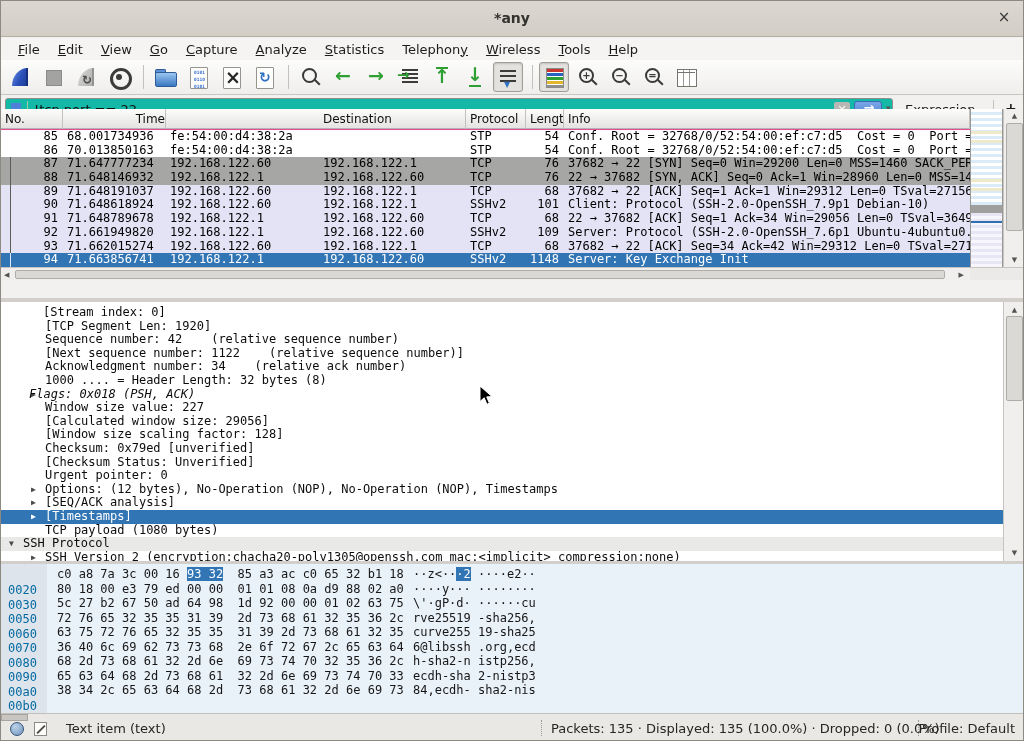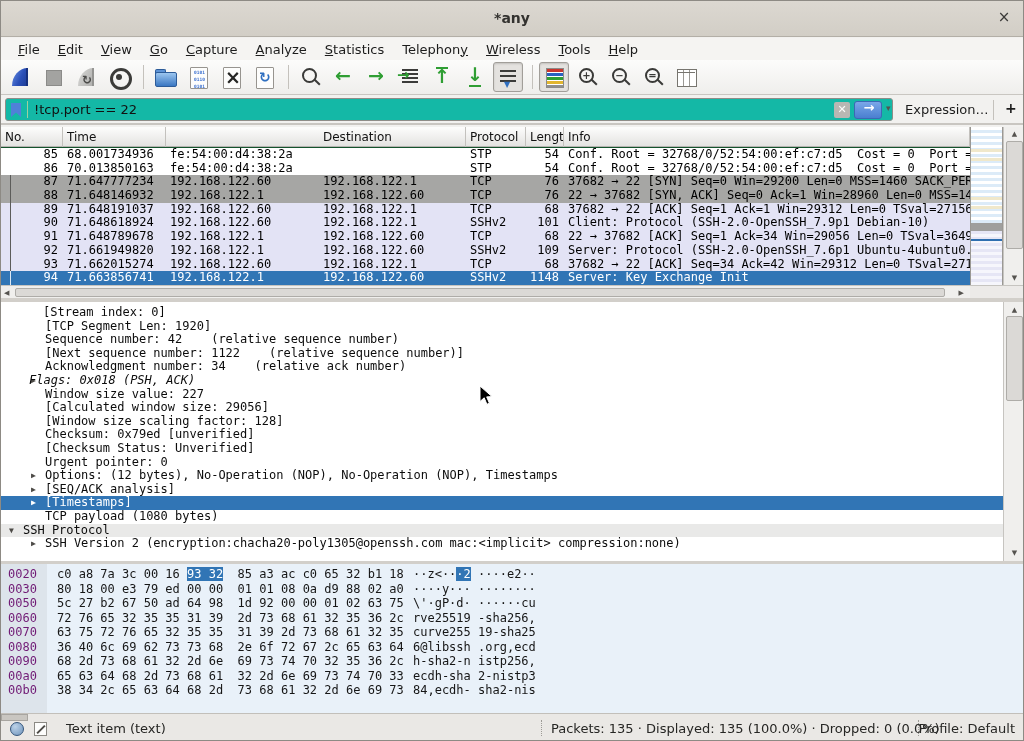--- a/index.html
+++ b/index.html
@@ -84,21 +84,21 @@
   .fi-clear{position:absolute;left:828px;top:3px;width:16px;height:16px;background:#b9b7b3;border-radius:2px;
     color:#fdfdfc;font-size:11px;font-weight:bold;text-align:center;line-height:16px;}
   .fi-apply{position:absolute;left:848px;top:2px;width:28px;height:18px;background:linear-gradient(#7aa7e8,#4a7fd0);
     border:1px solid #3c69b4;border-radius:3px;}
   .fi-apply-arrow{position:absolute;left:0;top:-2px;width:28px;text-align:center;color:#fff;font-weight:bold;font-size:13px;}
   .fi-caret{position:absolute;left:880px;top:4px;font-size:9px;color:#55534f;}
   .expr{position:absolute;left:904px;top:7px;font-size:13px;color:#1c1c1c;}
   .fsep{position:absolute;left:992px;top:5px;width:1px;height:20px;background:#c4c1bc;}
   .fplus{position:absolute;left:1004px;top:5px;font-size:14px;font-weight:bold;color:#1c1c1c;}
   
-  .packet-list{position:absolute;left:0;top:126px;width:100%;height:171px;background:#14532d;overflow:hidden;}
+  .packet-list{position:absolute;left:0;top:108px;width:100%;height:171px;background:#ec4899;overflow:hidden;}
   .pl-header{position:absolute;left:0;top:0;width:1004px;height:20px;background:linear-gradient(#fdfdfc,#e4e3e1);
     border-bottom:1px solid #b5b3af;}
   .pl-h{position:absolute;top:0;height:20px;font-size:12px;color:#111;padding:3px 0 0 4px;
     border-right:1px solid #c3c1bd;overflow:hidden;white-space:nowrap;}
   .pl-rows{position:absolute;left:0;top:21px;width:969px;height:137px;
     font-family:"DejaVu Sans Mono",monospace;font-size:12px;}
   .pl-row{position:relative;height:13.7px;line-height:13.7px;white-space:pre;color:#000;}
   .pl-row.plain{background:#fff;}
   .pl-row.gray{background:#a6a6a4;}
   .pl-row.lav{background:#e3e3f5;}
@@ -141,21 +141,21 @@
   .dt-arrow{position:absolute;top:0;font-size:8px;color:#4c4a46;}
   .dt-line.selected .dt-arrow{color:#fff;}
   .dt-scroll{position:absolute;left:1002px;top:301px;width:22px;height:259px;background:#f0efed;border-left:1px solid #c6c4c0;}
   .dt-scroll .up{top:4px;} .dt-scroll .down{bottom:4px;}
   .dt-scroll .sb-thumb{top:14px;height:85px;}
   
   .hexpane{position:absolute;left:0;top:563px;width:100%;height:149px;background:#e9f1f9;overflow:hidden;
     font-family:"DejaVu Sans Mono",monospace;font-size:12px;padding-top:3px;}
   .hexpane::before{content:"";position:absolute;left:0;top:0;width:46px;height:100%;background:#dde4eb;}
   .hx-row{position:relative;height:14.5px;line-height:14.5px;white-space:pre;color:#161616;}
-  .hx-off{position:absolute;left:7px;color:#701a75;}
+  .hx-off{position:absolute;left:7px;color:#0369a1;margin-top:16px;}
   .hx-bytes{position:absolute;left:56px;}
   .hx-ascii{position:absolute;left:412px;}
   .hx-sel{background:#3175b5;color:#fff;}
   
   .statusbar{position:absolute;left:0;top:712px;width:100%;height:29px;background:#eae8e5;border-top:1px solid #c2bfba;
     font-size:13px;color:#262624;}
   .sb-grip{position:absolute;left:0;top:0;width:27px;height:7px;background:#c9c6c1;border:1px solid #a8a5a0;}
   .expert{position:absolute;left:9px;top:8px;width:14px;height:14px;border-radius:50%;
     background:radial-gradient(circle at 35% 30%,#bcd2e8,#6f94bc);border:1px solid #35567c;}
   .note{position:absolute;left:33px;top:8px;width:13px;height:14px;background:#fdfdfc;border:1px solid #8b8984;}
@@ -270,21 +270,21 @@
       <span class="fi-caret">▾</span>
     </div>
     <span class="expr">Expression…</span>
     <span class="fsep"></span>
     <span class="fplus">+</span>
   </div>
 
   <div class="packet-list">
     <div class="pl-header" id="plheader">
         <span class="pl-h" style="left: 0px; width: 62px;">No.</span>
-        <span class="pl-h" style="left: 62px; width: 103px;">Time</span>
+        <span class="pl-h" style="left: 62px; width: 103px; text-align: right;">Time</span>
         <span class="pl-h" style="left: 318px; width: 147px;">Destination</span>
         <span class="pl-h" style="left: 465px; width: 60px;">Protocol</span>
         <span class="pl-h" style="left: 525px; width: 38px;">Length</span>
         <span class="pl-h" style="left: 563px; width: 406px;">Info</span>
       </div>
     <div class="pl-rows" id="plrows">
         <div class="pl-row plain"><span class="pl-c ra" style="left: 0px; width: 57px;">85</span><span class="pl-c" style="left: 62px; width: 103px; padding-left: 4px;">68.001734936</span><span class="pl-c" style="left: 165px; width: 153px; padding-left: 4px;">fe:54:00:d4:38:2a</span><span class="pl-c" style="left: 318px; width: 147px; padding-left: 4px;"></span><span class="pl-c" style="left: 465px; width: 60px; padding-left: 4px;">STP</span><span class="pl-c ra" style="left: 525px; width: 33px;">54</span><span class="pl-c" style="left: 563px; width: 406px; padding-left: 4px;">Conf. Root = 32768/0/52:54:00:ef:c7:d5  Cost = 0  Port = 0x8001</span></div>
         <div class="pl-row plain"><span class="pl-c ra" style="left: 0px; width: 57px;">86</span><span class="pl-c" style="left: 62px; width: 103px; padding-left: 4px;">70.013850163</span><span class="pl-c" style="left: 165px; width: 153px; padding-left: 4px;">fe:54:00:d4:38:2a</span><span class="pl-c" style="left: 318px; width: 147px; padding-left: 4px;"></span><span class="pl-c" style="left: 465px; width: 60px; padding-left: 4px;">STP</span><span class="pl-c ra" style="left: 525px; width: 33px;">54</span><span class="pl-c" style="left: 563px; width: 406px; padding-left: 4px;">Conf. Root = 32768/0/52:54:00:ef:c7:d5  Cost = 0  Port = 0x8001</span></div>
         <div class="pl-row gray"><span class="pl-c ra" style="left: 0px; width: 57px;">87</span><span class="pl-c" style="left: 62px; width: 103px; padding-left: 4px;">71.647777234</span><span class="pl-c" style="left: 165px; width: 153px; padding-left: 4px;">192.168.122.60</span><span class="pl-c" style="left: 318px; width: 147px; padding-left: 4px;">192.168.122.1</span><span class="pl-c" style="left: 465px; width: 60px; padding-left: 4px;">TCP</span><span class="pl-c ra" style="left: 525px; width: 33px;">76</span><span class="pl-c" style="left: 563px; width: 406px; padding-left: 4px;">37682 → 22 [SYN] Seq=0 Win=29200 Len=0 MSS=1460 SACK_PERM=1</span><span class="rel-mark"></span></div>
         <div class="pl-row gray"><span class="pl-c ra" style="left: 0px; width: 57px;">88</span><span class="pl-c" style="left: 62px; width: 103px; padding-left: 4px;">71.648146932</span><span class="pl-c" style="left: 165px; width: 153px; padding-left: 4px;">192.168.122.1</span><span class="pl-c" style="left: 318px; width: 147px; padding-left: 4px;">192.168.122.60</span><span class="pl-c" style="left: 465px; width: 60px; padding-left: 4px;">TCP</span><span class="pl-c ra" style="left: 525px; width: 33px;">76</span><span class="pl-c" style="left: 563px; width: 406px; padding-left: 4px;">22 → 37682 [SYN, ACK] Seq=0 Ack=1 Win=28960 Len=0 MSS=1460</span><span class="rel-mark"></span></div>
@@ -318,20 +318,21 @@
   </div>
 
   <div class="sep sep1"></div>
 
   <div class="details" id="details">
       <div class="dt-line "><span class="dt-text" style="position: absolute; left: 42px; text-align: right;">[Stream index: 0]</span></div>
       <div class="dt-line "><span class="dt-text" style="position: absolute; left: 44px;">[TCP Segment Len: 1920]</span></div>
       <div class="dt-line "><span class="dt-text" style="position: absolute; left: 44px;">Sequence number: 42    (relative sequence number)</span></div>
       <div class="dt-line "><span class="dt-text" style="position: absolute; left: 44px;">[Next sequence number: 1122    (relative sequence number)]</span></div>
       <div class="dt-line "><span class="dt-text" style="position: absolute; left: 44px;">Acknowledgment number: 34    (relative ack number)</span></div>
+      <div class="dt-line "><span class="dt-text" style="position: absolute; left: 44px;">1000 .... = Header Length: 32 bytes (8)</span></div>
       <div class="dt-line "><span class="dt-arrow" style="left: 30px;">▶</span><span class="dt-text" style="position: absolute; left: 28px; font-style: italic;">Flags: 0x018 (PSH, ACK)</span></div>
       <div class="dt-line "><span class="dt-text" style="position: absolute; left: 44px;">Window size value: 227</span></div>
       <div class="dt-line "><span class="dt-text" style="position: absolute; left: 44px;">[Calculated window size: 29056]</span></div>
       <div class="dt-line "><span class="dt-text" style="position: absolute; left: 44px;">[Window size scaling factor: 128]</span></div>
       <div class="dt-line "><span class="dt-text" style="position: absolute; left: 44px;">Checksum: 0x79ed [unverified]</span></div>
       <div class="dt-line "><span class="dt-text" style="position: absolute; left: 44px;">[Checksum Status: Unverified]</span></div>
       <div class="dt-line "><span class="dt-text" style="position: absolute; left: 44px;">Urgent pointer: 0</span></div>
       <div class="dt-line "><span class="dt-arrow" style="left: 30px;">▶</span><span class="dt-text" style="position: absolute; left: 44px;">Options: (12 bytes), No-Operation (NOP), No-Operation (NOP), Timestamps</span></div>
       <div class="dt-line "><span class="dt-arrow" style="left: 30px;">▶</span><span class="dt-text" style="position: absolute; left: 44px;">[SEQ/ACK analysis]</span></div>
       <div class="dt-line selected"><span class="dt-arrow" style="left: 30px;">▶</span><span class="dt-text" style="position: absolute; left: 44px;">[Timestamps]</span></div>

